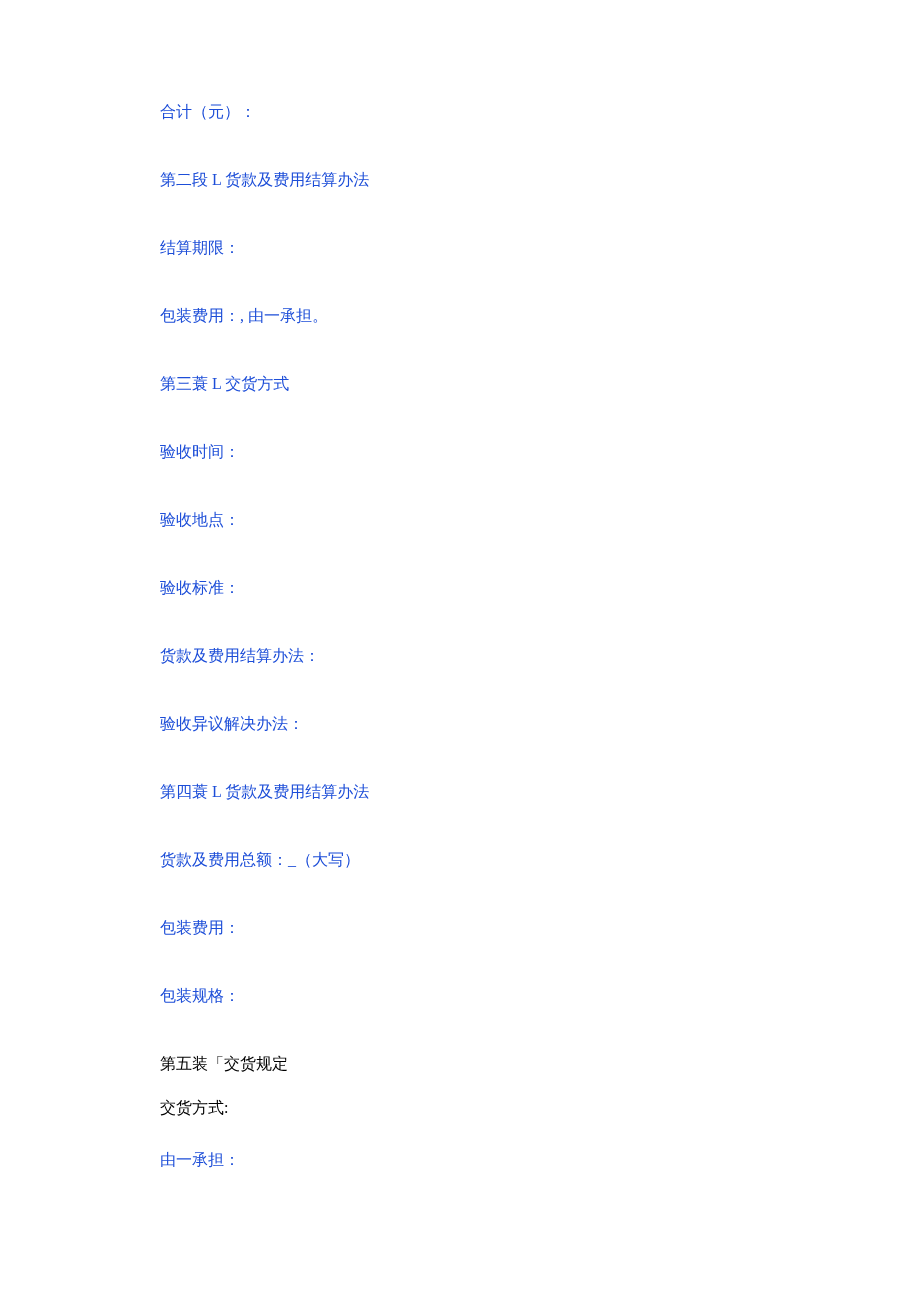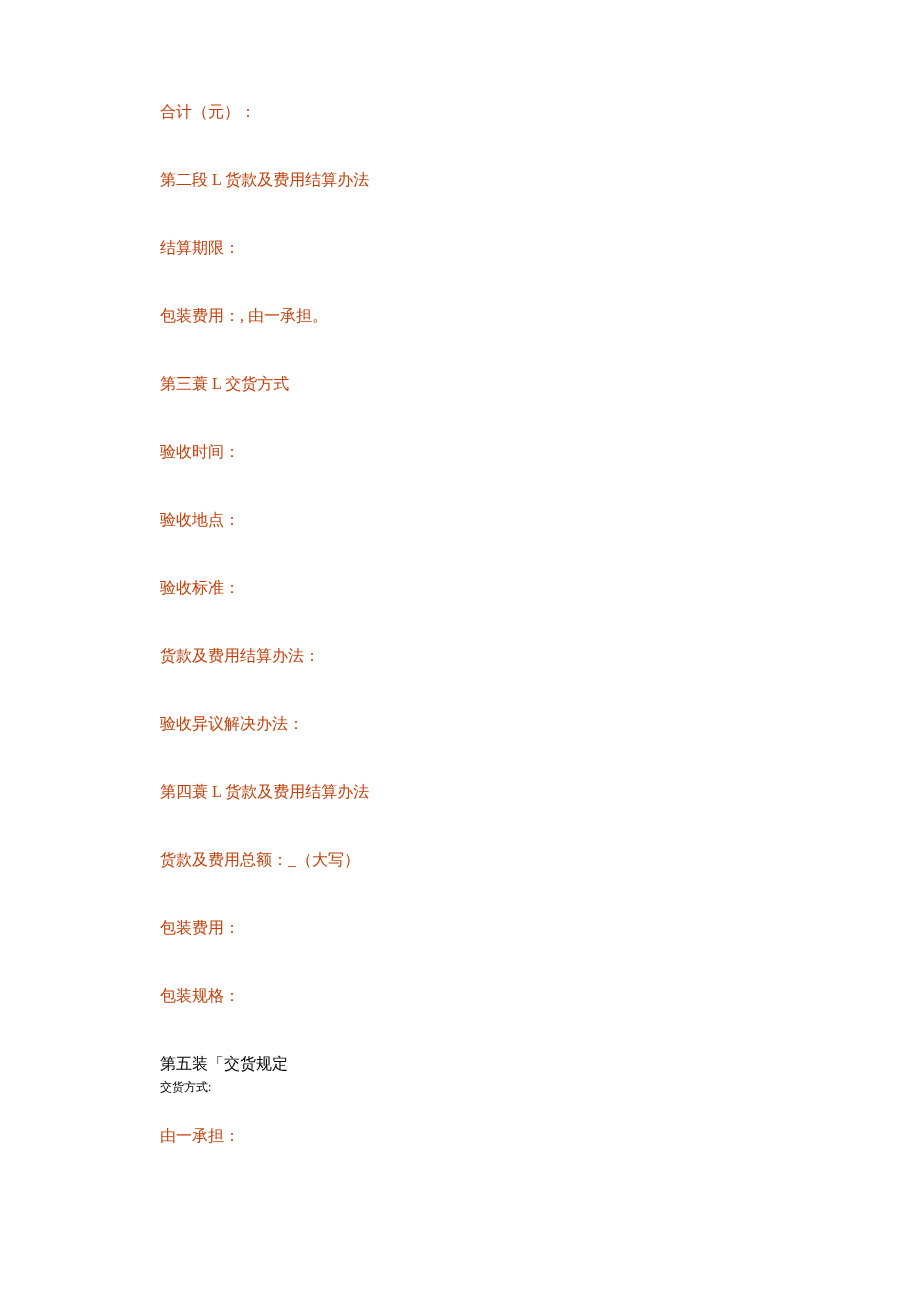--- a/index.html
+++ b/index.html
@@ -9,32 +9,32 @@
     }
     body {
       background: #ffffff;
       font-family: "SimSun", "宋体", serif;
       width: 920px;
       height: 1301px;
       padding: 100px 160px 60px 160px;
     }
     .line {
       font-size: 16px;
-      color: #c2410c;
+      color: #1d4ed8;
       line-height: 1.5;
       margin-bottom: 44px;
     }
     .line-tight {
       font-size: 16px;
       color: #000000;
       line-height: 1.5;
-      margin-bottom: 2px;
+      margin-bottom: 20px;
     }
     .line-last {
-      font-size: 12px;
+      font-size: 16px;
       color: #000000;
       line-height: 1.5;
       margin-bottom: 28px;
     }
   </style>
 </head>
 <body>
 
 <div class="line">合计（元）：</div>
 <div class="line">第二段 L 货款及费用结算办法</div>

